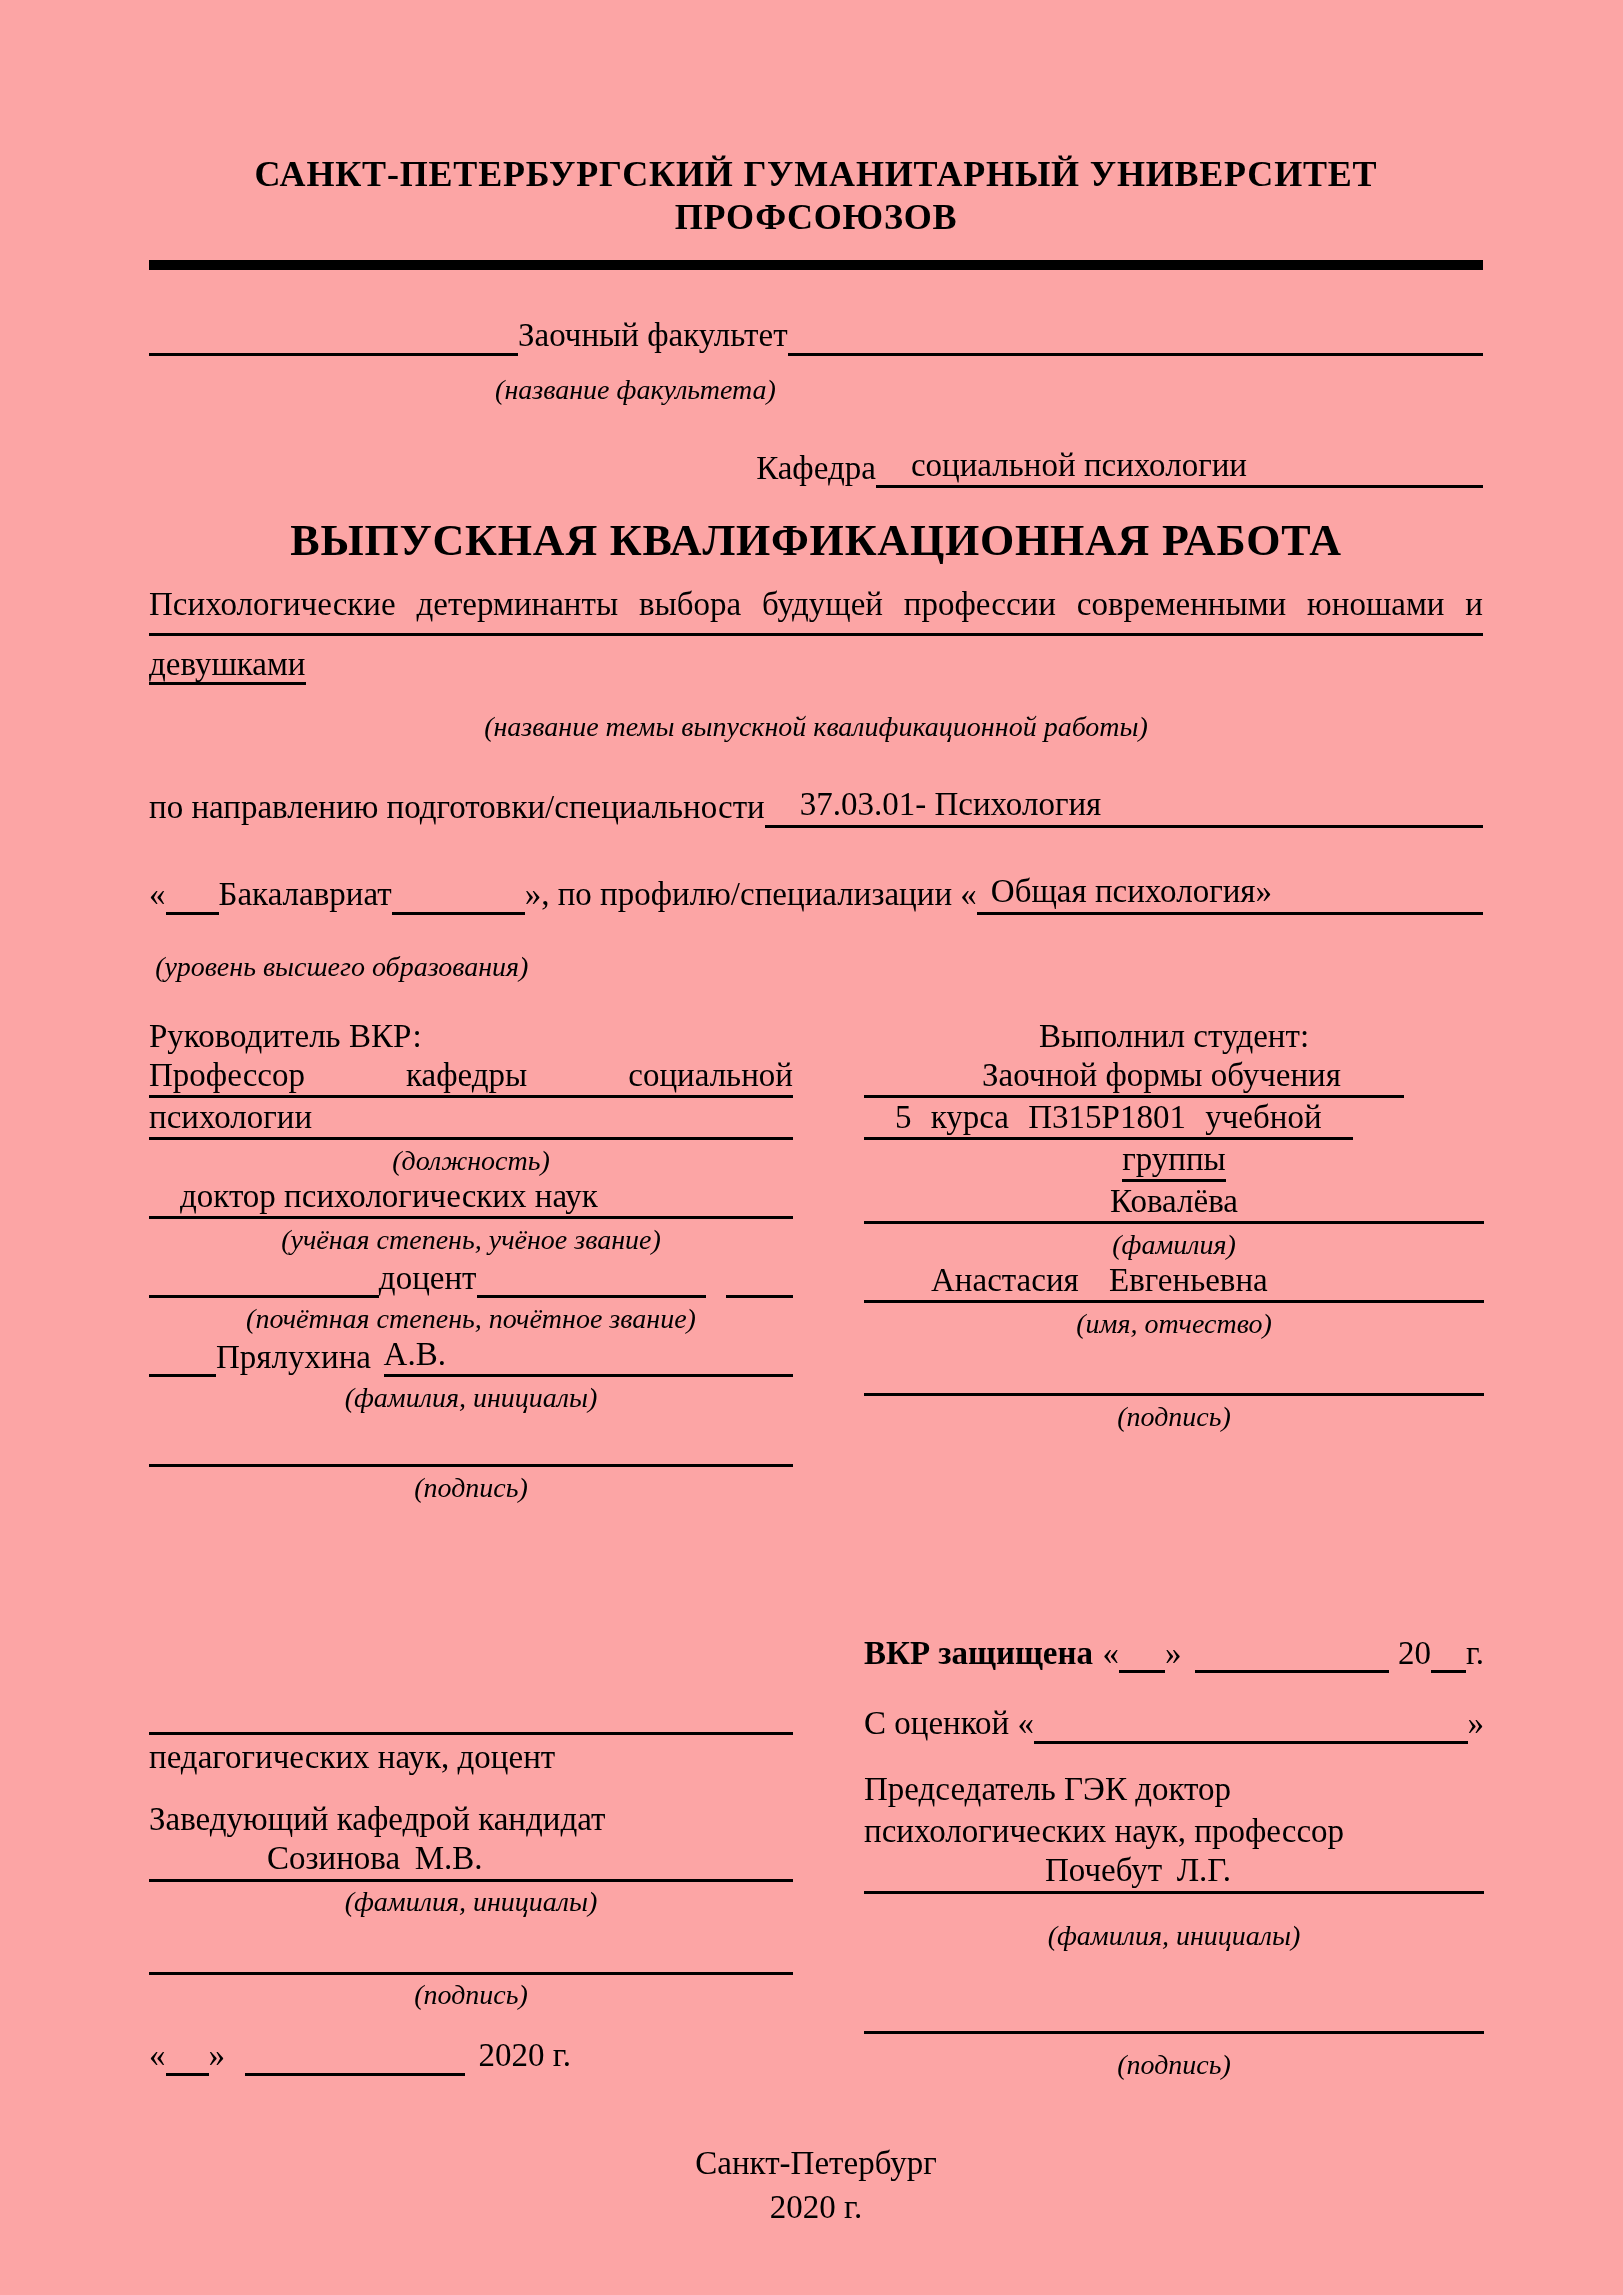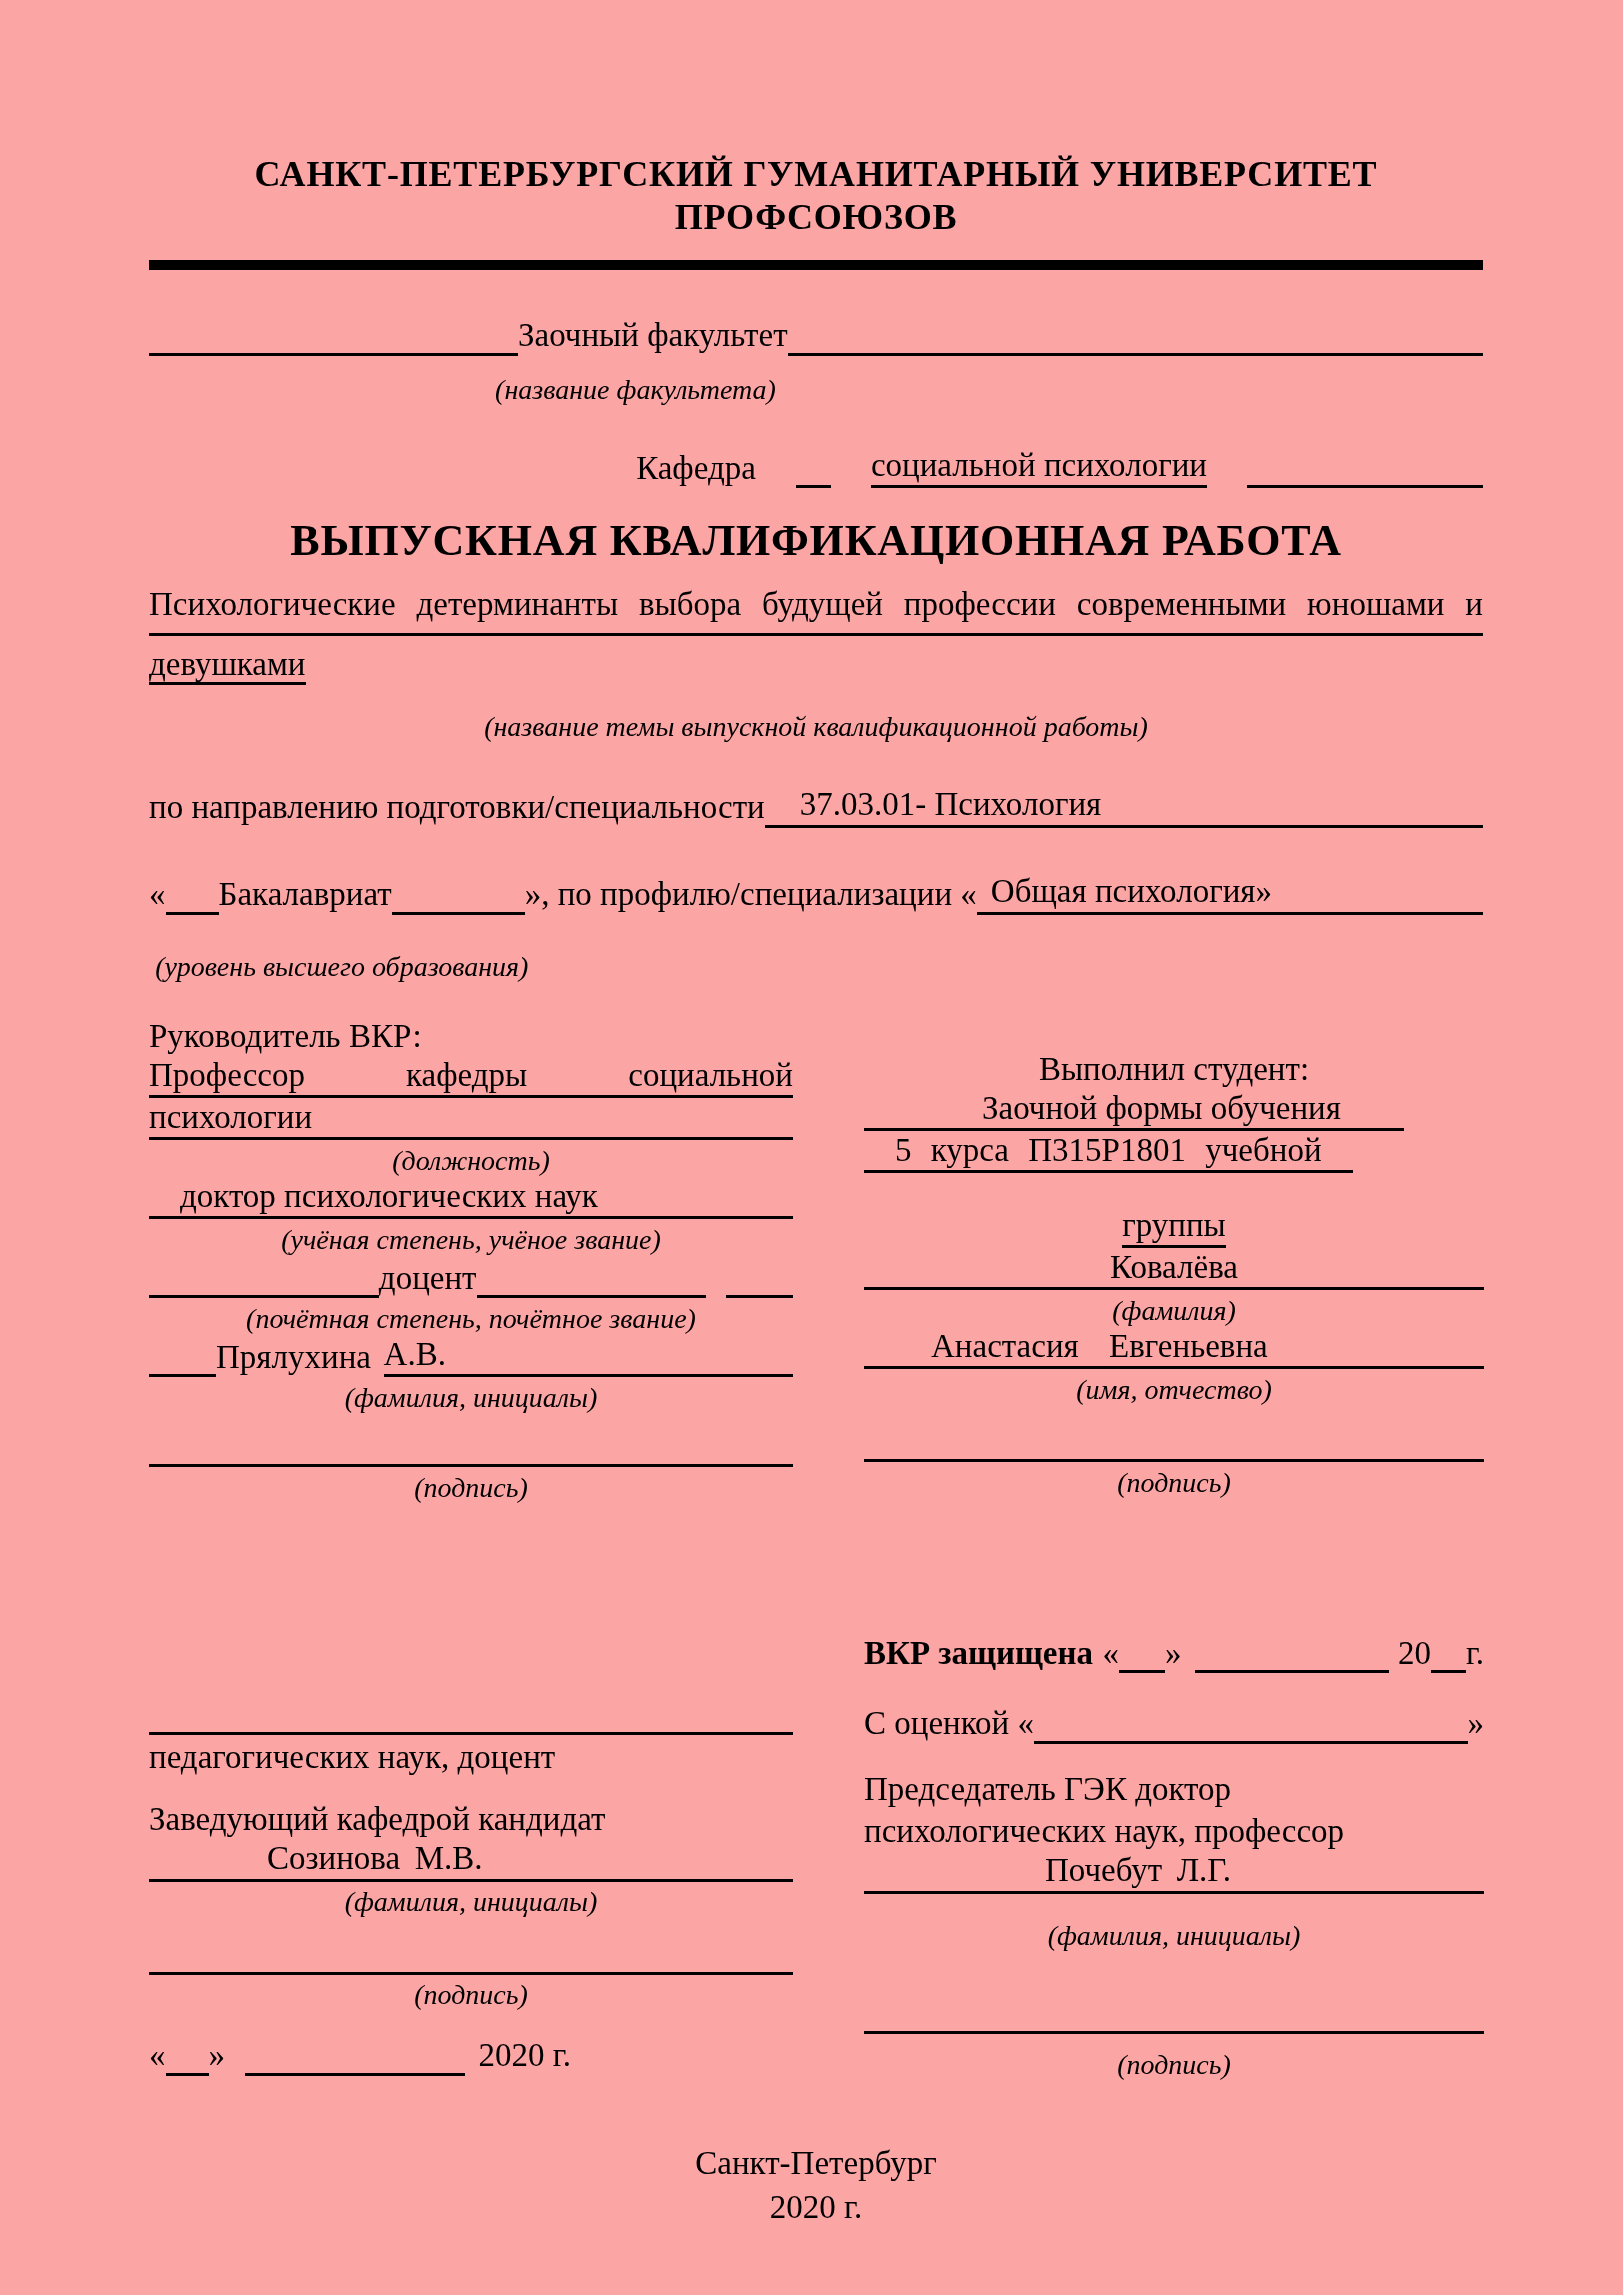--- a/index.html
+++ b/index.html
@@ -18,41 +18,41 @@
   .fill { border-bottom:3.1px solid #000; height:9.4px; flex:0 0 auto; }
   .grow { flex:1 1 auto; }
   .ul { border-bottom:3.1px solid #000; }
   .caption { font-style:italic; font-size:28px; }
   .center { text-align:center; }
   .bold { font-weight:bold; }
 
   .faculty-row { margin-top:36px; height:50px; }
   .fac-cap-wrap { width:973px; text-align:center; margin-top:12.6px; }
 
-  .dept-row { margin-top:31px; height:49px;gap:40px; }
+  .dept-row { margin-top:31px; height:49px; }
   .dept-spacer { flex:1 1 auto; }
 
   .doc-title { margin-top:27px; text-align:center; font-weight:bold; font-size:44px; letter-spacing:0.8px; }
   .topic1 { margin-top:7.9px; line-height:57px; border-bottom:3.1px solid #000;
             text-align:justify; text-align-last:justify; }
   .topic2 { line-height:57px; }
   .topic-cap { margin-top:17.3px; }
 
   .spec-row { margin-top:35px; height:49px; }
   .level-row { margin-top:38px; height:49px; }
   .level-cap { margin-top:35px; padding-left:6.3px; }
 
   .cols { display:grid; grid-template-columns:644px 620px; column-gap:71px; margin-top:31px; }
   .crow { display:flex; align-items:flex-end; height:42px; }
   .ccap { font-style:italic; font-size:28px; height:37px;
           display:flex; align-items:flex-end; justify-content:center; }
   .ccap.left-align { justify-content:flex-start; }
   .line-just { text-align:justify; text-align-last:justify; border-bottom:3.1px solid #000;
                height:42px; display:block; }
-  .heading-center { text-align:center; height:42px; display:flex; align-items:flex-end; justify-content:center;margin-top:33px; }
+  .heading-center { text-align:center; height:42px; display:flex; align-items:flex-end; justify-content:center; }
   .heading-left { height:42px; display:flex; align-items:flex-end; }
   .ws14 { word-spacing:11px; }
   .ws28 { word-spacing:22px; }
   .ws8 { word-spacing:6.3px; }
   .mt14 { margin-top:11px; }
   .mt18 { margin-top:14px; }
   .mt26 { margin-top:20.4px; }
   .mt28 { margin-top:22px; }
   .mt30 { margin-top:23.6px; }
   .mt50 { margin-top:39px; }

